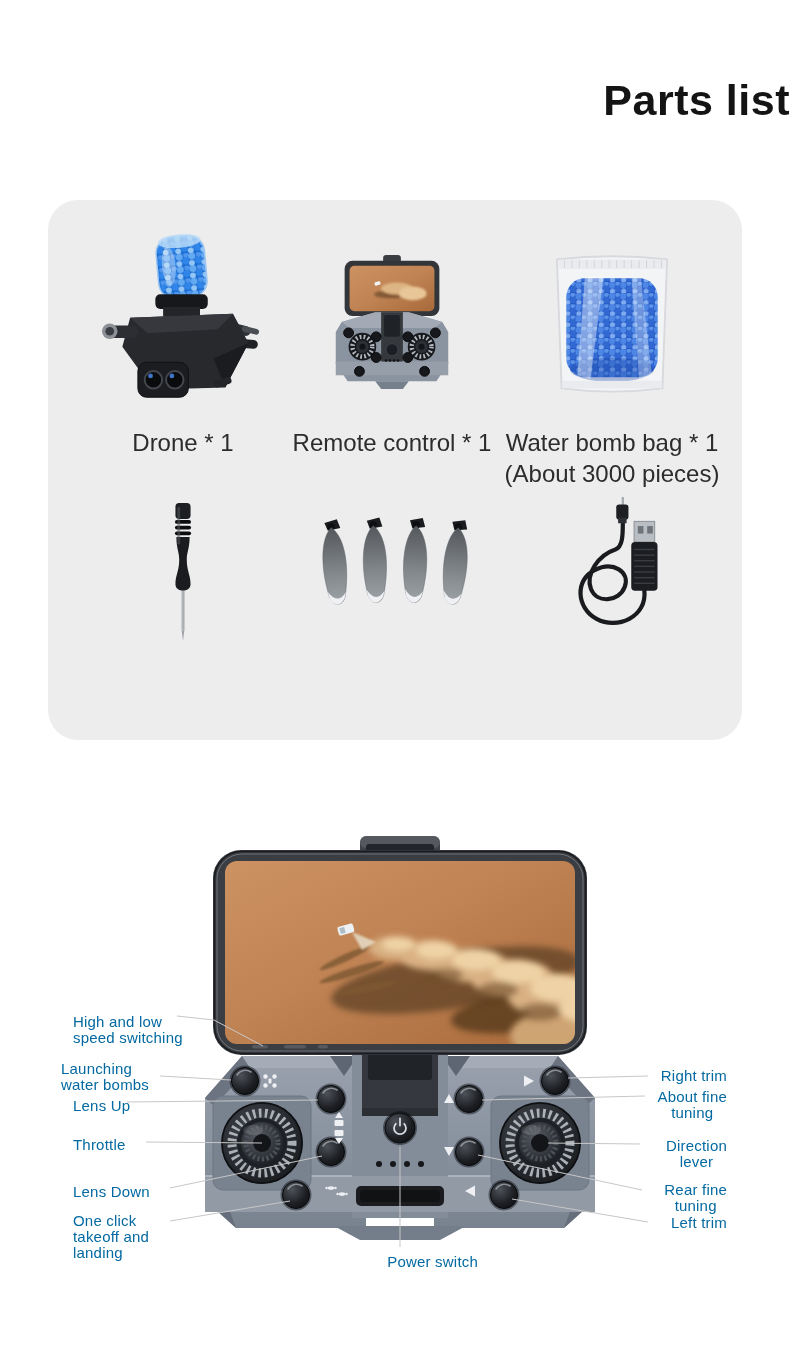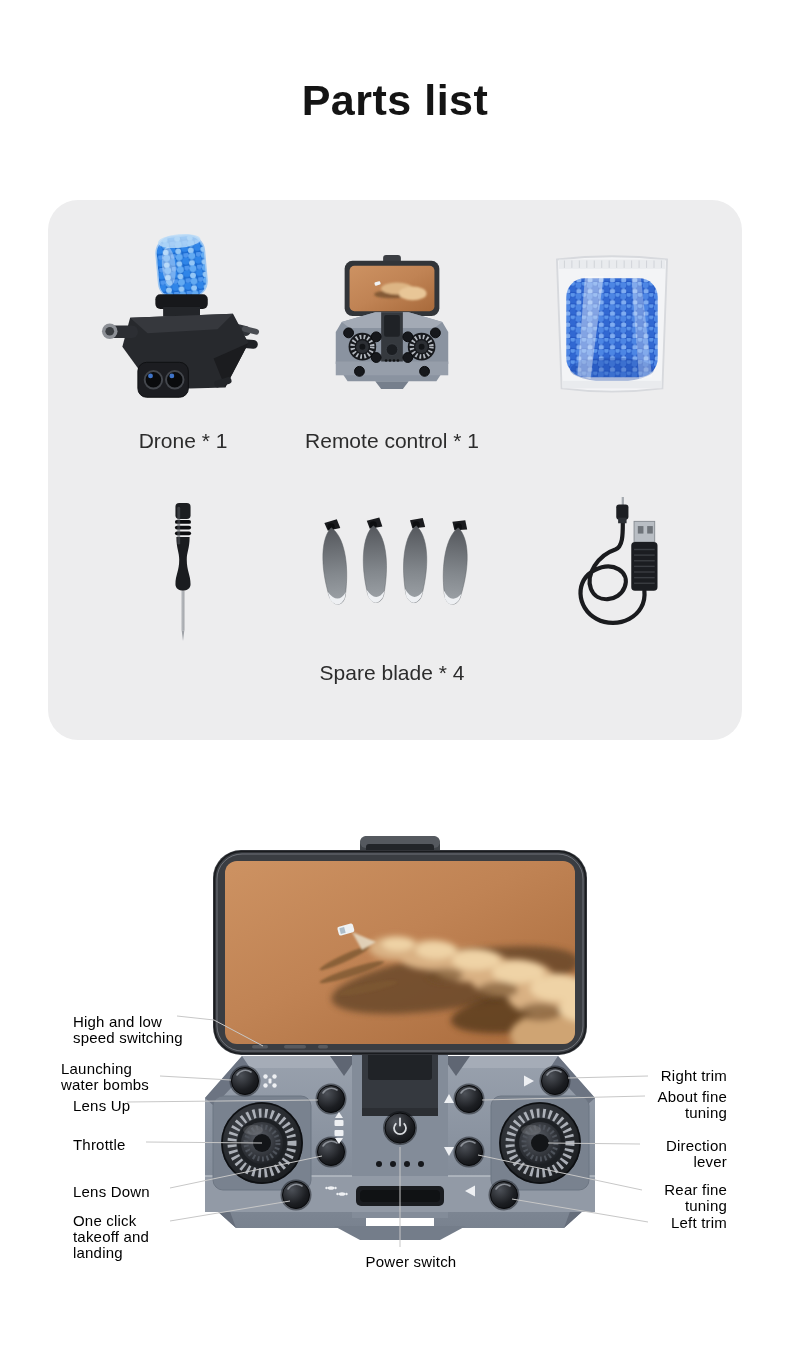--- a/index.html
+++ b/index.html
@@ -1,29 +1,29 @@
 <!DOCTYPE html>
 <html><head>
 <meta charset="utf-8">
 <style>
   html,body{margin:0;padding:0;background:#ffffff;}
   .page{position:relative;width:790px;height:1364px;background:#ffffff;overflow:hidden;
         font-family:"Liberation Sans","DejaVu Sans",sans-serif;margin:0 auto;}
-  .title{position:absolute;top:76px;left:0;width:790px;text-align:center;
+  .title{position:absolute;top:76px;left:0;width:790px;text-align:right;
          font-size:43px;font-weight:bold;color:#141414;letter-spacing:.5px;margin:0;}
   .card{position:absolute;left:48px;top:200px;width:694px;height:540px;
         background:#ededee;border-radius:30px;}
   .cell{position:absolute;width:220px;text-align:center;}
   .cell .fig{height:195px;display:flex;align-items:center;justify-content:center;}
   .cell.r2 .fig{height:160px;}
-  .cap{margin-top:8px;font-size:21px;color:#2c2c2c;line-height:1.28;white-space:pre-line;}
+  .cap{margin-top:8px;font-size:24px;color:#2c2c2c;line-height:1.28;white-space:pre-line;}
   .c1{left:25px}.c2{left:234px}.c3{left:454px}
   .r1{top:25px}.r2{top:292px}
-  .lbl{position:absolute;font-size:15px;line-height:1.07;color:#000000;white-space:pre-line;letter-spacing:.2px;}
-  .lbl.right{text-align:right;}
+  .lbl{position:absolute;font-size:15px;line-height:1.07;color:#0369a1;white-space:pre-line;letter-spacing:.2px;}
+  .lbl.right{text-align:center;}
   .diagram-svg{position:absolute;left:0;top:780px;}
 </style>
 </head>
 <body>
 
 <div class="page">
 
   <h1 class="title">Parts list</h1>
 
   <div class="card">
@@ -163,20 +163,22 @@
             <line x1="120" y1="13" x2="120" y2="21"></line>
               <line x1="128" y1="13" x2="128" y2="21"></line>
           </g>
           <rect x="26" y="32" width="98" height="106" rx="20" fill="url(#bg-beads)"></rect>
           <ellipse cx="75" cy="130" rx="45" ry="13" fill="#1d48a8" opacity=".35"></ellipse>
           <polygon points="46,30 66,30 52,140 38,136" fill="#ffffff" opacity=".4"></polygon>
           <polygon points="96,32 106,32 118,138 104,140" fill="#ffffff" opacity=".3"></polygon>
           <rect x="22" y="142" width="106" height="8" fill="#e9ebee"></rect>
         </svg>
       </div>
+      <div class="cap">Water bomb bag * 1
+(About 3000 pieces)</div>
     </div>
 
     <div class="cell r2 c1">
       <div class="fig">
         <svg width="34" height="142" viewBox="0 0 36 150">
           <defs>
             <linearGradient id="sc-shaft" x1="0" y1="0" x2="1" y2="0">
               <stop offset="0" stop-color="#8e9196"></stop>
                 <stop offset=".5" stop-color="#c6c9cd"></stop>
                 <stop offset="1" stop-color="#7b7e83"></stop>
@@ -209,21 +211,20 @@
               <path d="M0,-48 C13,-38 17,-8 9,28 C6,40 -6,40 -9,26 C-16,-8 -12,-38 0,-48 Z" fill="url(#bl-grad)" stroke="#5a5e63" stroke-width=".5"></path>
               <path d="M-10,22 Q0,38 10,24 L8,31 Q0,43 -8,31 Z" fill="#eef0f3"></path>
             </g>
           </defs>
           <use href="#bl-blade" transform="translate(32,64) rotate(-5)"></use>
           <use href="#bl-blade" transform="translate(76,62) rotate(-2)"></use>
           <use href="#bl-blade" transform="translate(120,62) rotate(2)"></use>
           <use href="#bl-blade" transform="translate(164,64) rotate(5)"></use>
         </svg>
       </div>
-      <div class="cap">Spare blade * 4</div>
     </div>
 
     <div class="cell r2 c3">
       <div class="fig">
         <svg width="125" height="150" viewBox="0 0 130 160">
           <path d="M99,100 C102,128 70,142 48,130 C26,118 25,88 46,78 C66,68 84,80 78,96 C72,112 48,114 42,98 C36,82 50,62 68,56 C76,53 76,40 76,28" fill="none" stroke="#1a1b1e" stroke-width="4.5" stroke-linecap="round"></path>
           <rect x="74.8" y="0" width="2.4" height="10" fill="#a6abb0"></rect>
           <rect x="69" y="8" width="13" height="16" rx="3" fill="#1d1f23"></rect>
           <rect x="71" y="22" width="9" height="6" fill="#2c2f34"></rect>
           <g>
@@ -459,15 +460,15 @@
 
   <div class="lbl right" style="right:63px;top:1068px">Right trim</div>
   <div class="lbl right" style="right:63px;top:1089px">About fine
 tuning</div>
   <div class="lbl right" style="right:63px;top:1138px">Direction
 lever</div>
   <div class="lbl right" style="right:63px;top:1182px">Rear fine
 tuning</div>
   <div class="lbl right" style="right:63px;top:1215px">Left trim</div>
 
-  <div class="lbl" style="left:326px;top:1254px;width:170px;text-align:center">Power switch</div>
+  <div class="lbl" style="left:308px;top:1254px;width:170px;text-align:right">Power switch</div>
 
 </div>
 
 </body></html>

